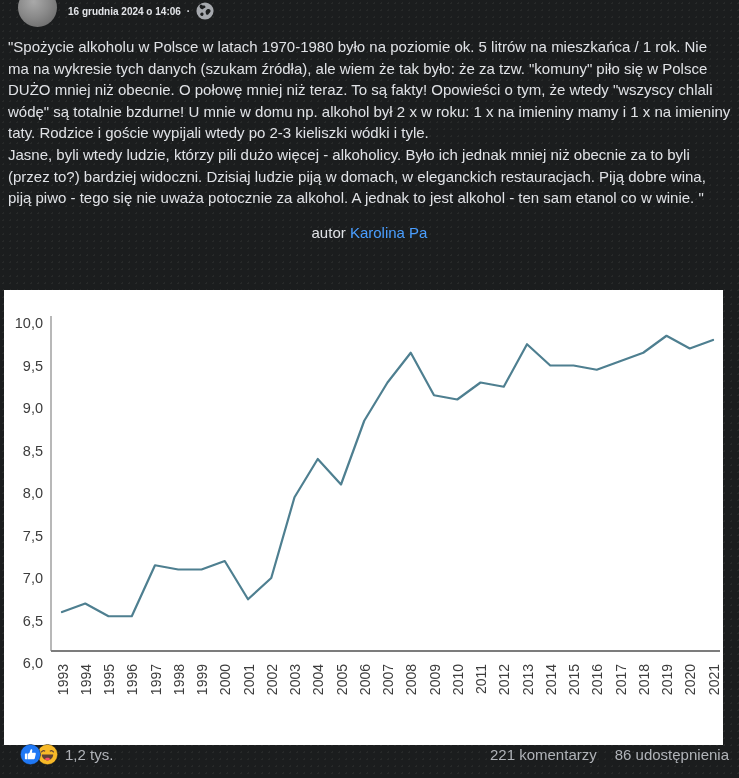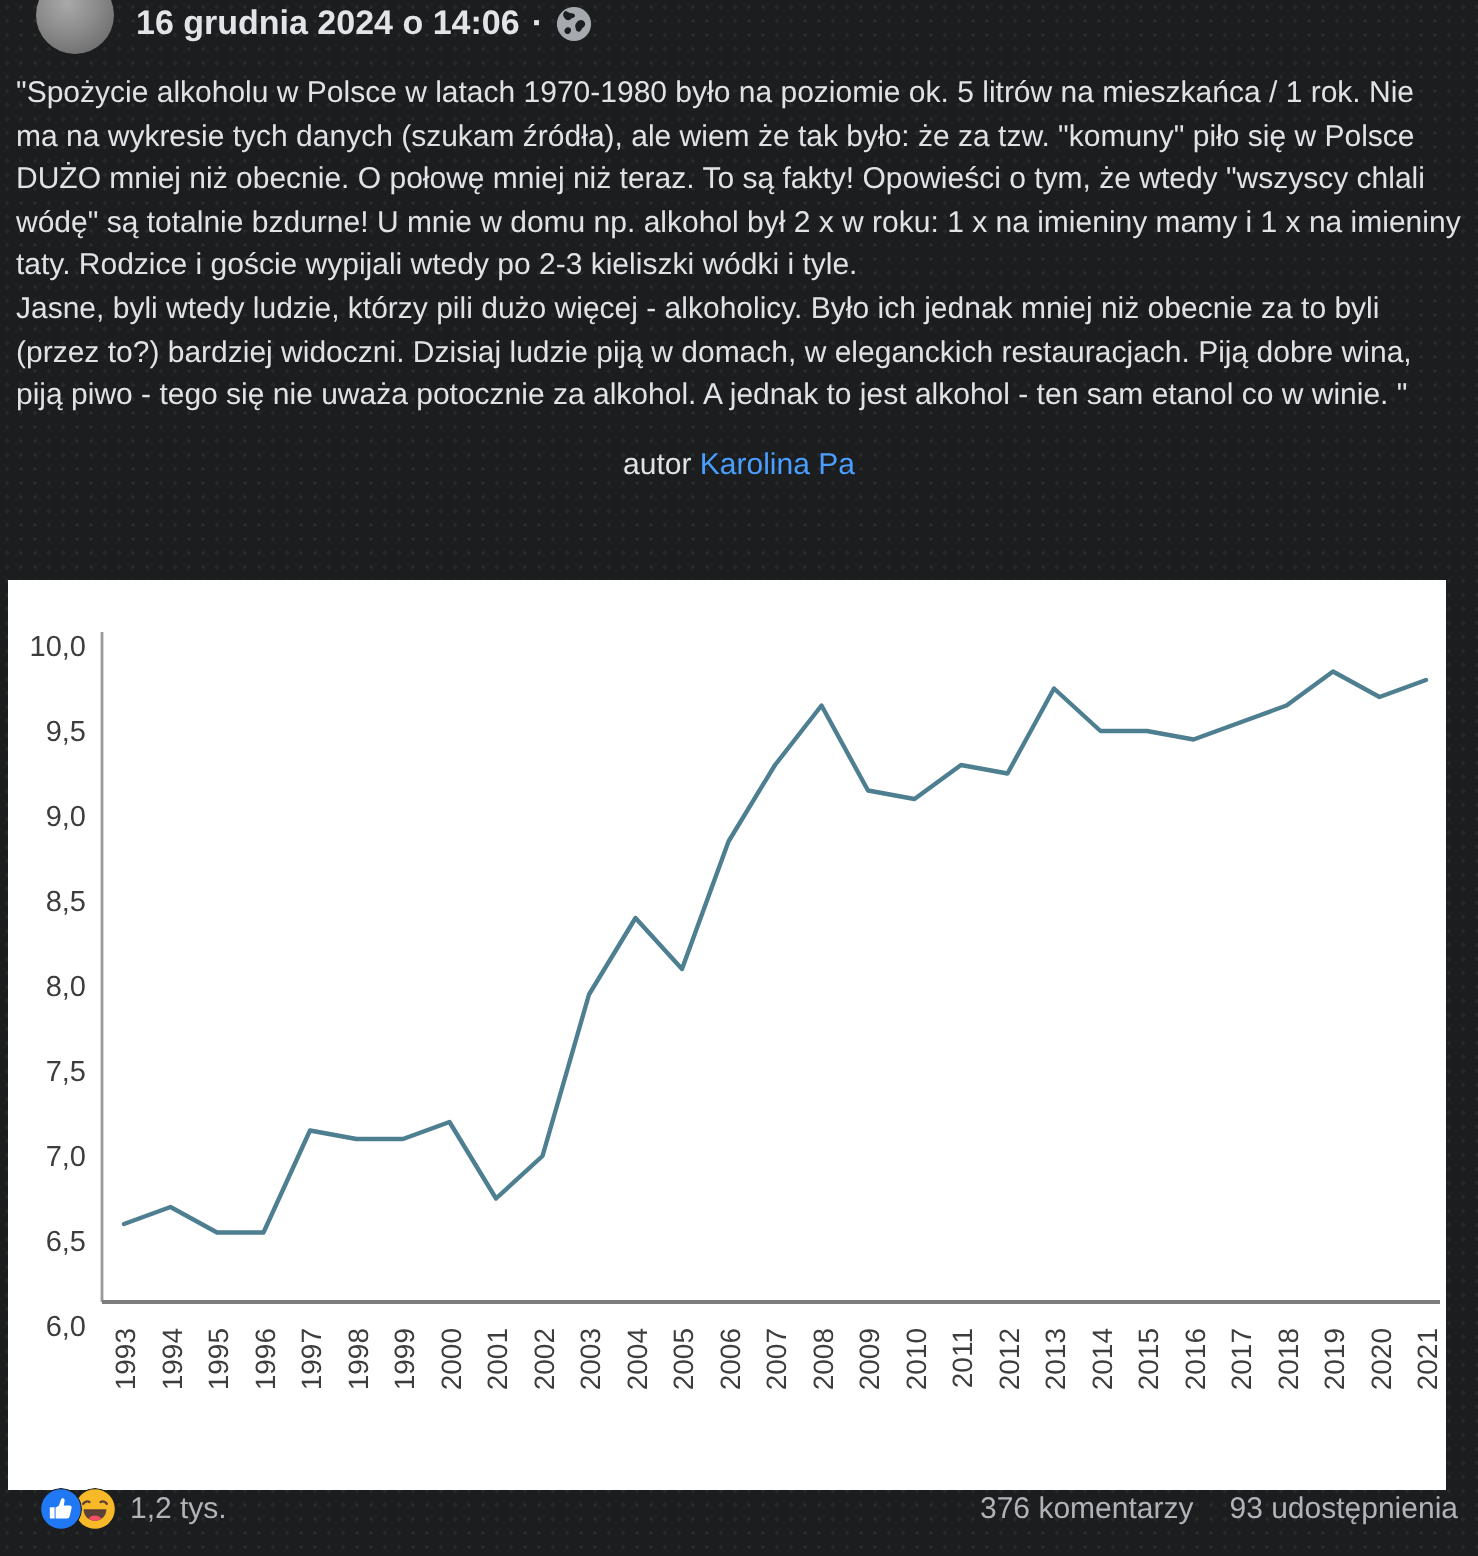--- a/index.html
+++ b/index.html
@@ -10,21 +10,21 @@
     background-size:7px 7px;
     font-family:"Liberation Sans", sans-serif;
     color:#dfe1e5;
   }
   .post-header{position:absolute;left:0;top:0;width:739px;height:30px;}
   .avatar{
     position:absolute;left:18px;top:-12px;width:39px;height:39px;border-radius:50%;
     background:radial-gradient(circle at 40% 35%, #a9a9a9 0%, #8a8a8a 45%, #5f5f5f 100%);
   }
   .header-line{position:absolute;left:68px;top:2px;display:flex;align-items:center;gap:6px;
-    font-size:17px;font-weight:700;color:#e2e4e8;}
+    font-size:10px;font-weight:700;color:#e2e4e8;}
   .globe{width:18px;height:18px;display:inline-block;vertical-align:middle;}
   .post-body{position:absolute;left:8px;top:36px;width:723px;font-size:15px;line-height:21.6px;color:#e0e2e6;}
   .author-line{margin-top:13px;text-align:center;}
   .author-link{color:#4a9eff;text-decoration:none;cursor:pointer;}
   .chart-panel{
     position:absolute;left:4px;top:290px;width:719px;height:455px;background:#ffffff;
   }
   .chart-panel svg{display:block;width:719px;height:455px;}
   svg text{font-family:"Liberation Sans", sans-serif;}
   .footer-bar{
@@ -122,16 +122,16 @@
     <svg class="reaction-icon haha" viewBox="0 0 21 21">
       <circle cx="10.5" cy="10.5" r="10.2" fill="#f7b928" stroke="#1b1d1e" stroke-width="0.6"></circle>
       <path d="M4.6 7.9c.8-1.1 2.2-1.5 3.1-.9" stroke="#5d4037" stroke-width="1.2" fill="none" stroke-linecap="round"></path>
       <path d="M16.4 7.9c-.8-1.1-2.2-1.5-3.1-.9" stroke="#5d4037" stroke-width="1.2" fill="none" stroke-linecap="round"></path>
       <path fill="#5d4037" d="M4.8 10.6h11.4c0 3.2-2.5 5.8-5.7 5.8s-5.7-2.6-5.7-5.8z"></path>
       <path fill="#f55064" d="M7.4 15.3c.9.7 2 1.1 3.1 1.1s2.2-.4 3.1-1.1c-.6-1-1.8-1.6-3.1-1.6s-2.5.6-3.1 1.6z"></path>
     </svg>
   </div>
   <span class="reaction-count">1,2 tys.</span>
   <div class="footer-right">
-    <span>376 komentarzy</span>
-    <span>93 udostępnienia</span>
+    <span>221 komentarzy</span>
+    <span>86 udostępnienia</span>
   </div>
 </div>
 
 </body></html>

